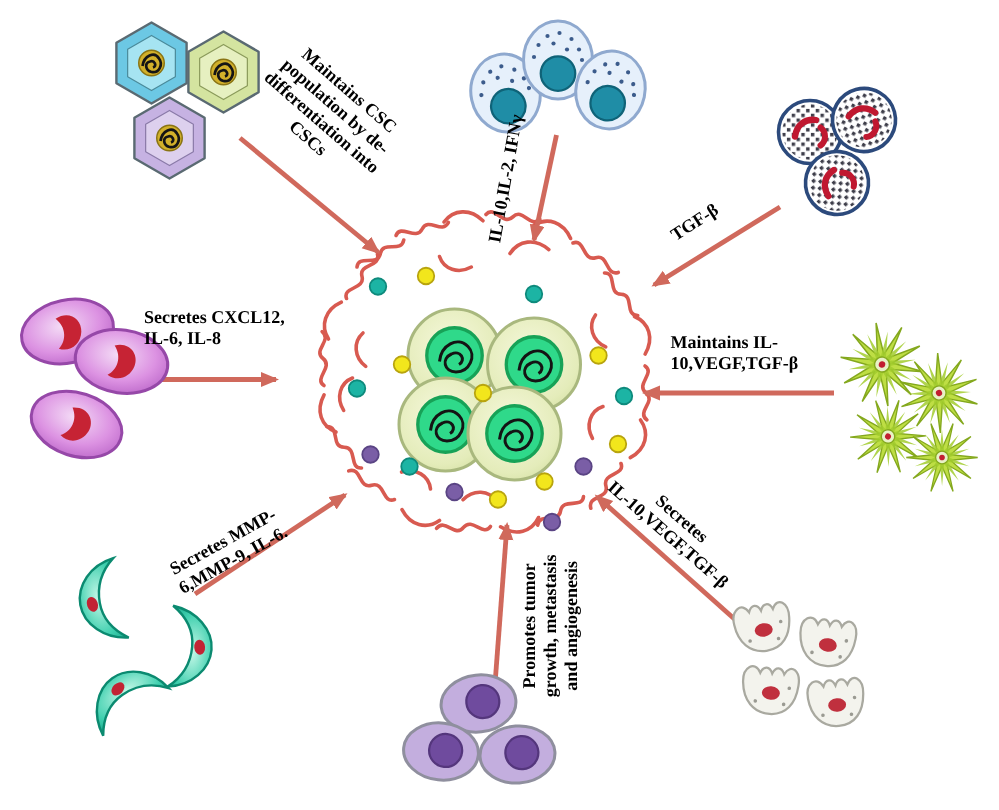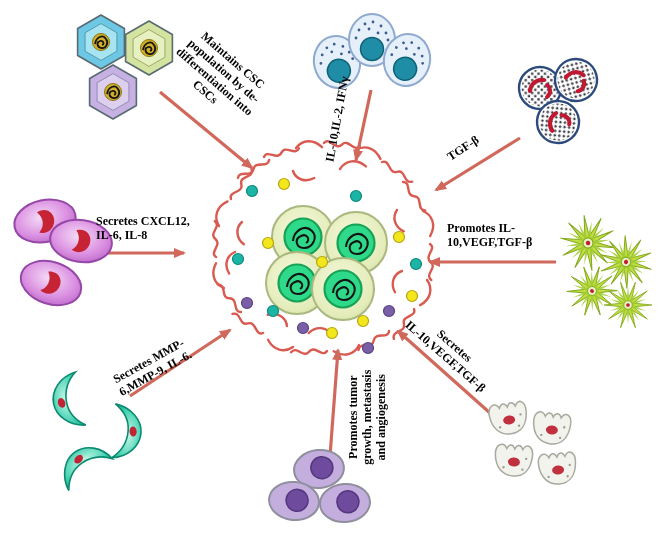--- a/index.html
+++ b/index.html
@@ -263,24 +263,24 @@
 
   <div class="lbl" style="left:158px;top:48px;width:122px;transform:rotate(41deg);">Maintains CSC
 population by de-
 differentiation into
 CSCs</div>
 
   <div class="lbl" style="left:293px;top:112px;width:88px;transform:rotate(-80deg);">IL-10,IL-2, IFNγ</div>
 
   <div class="lbl" style="left:443px;top:141px;width:40px;transform:rotate(-33deg);">TGF-β</div>
 
-  <div class="lbl left" style="left:96px;top:214px;width:100px;">Secretes CXCL12,
+  <div class="lbl left" style="left:96px;top:204px;width:100px;">Secretes CXCL12,
 IL-6, IL-8</div>
 
-  <div class="lbl left" style="left:447px;top:221px;width:100px;">Promotes IL-
+  <div class="lbl left" style="left:447px;top:221px;width:100px;">Maintains IL-
 10,VEGF,TGF-β</div>
 
   <div class="lbl" style="left:102px;top:353px;width:100px;transform:rotate(-29deg);">Secretes MMP-
 6,MMP-9, IL-6.</div>
 
   <div class="lbl" style="left:315px;top:396px;width:104px;transform:rotate(-90deg);">Promotes tumor
 growth, metastasis
 and angiogenesis</div>
 
   <div class="lbl" style="left:395px;top:337px;width:110px;transform:rotate(41deg);">Secretes

